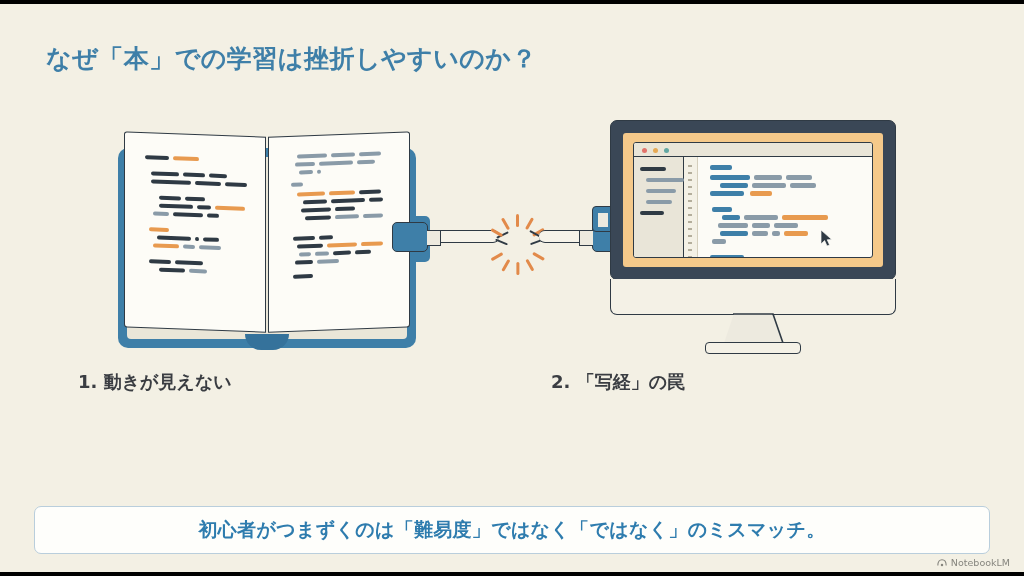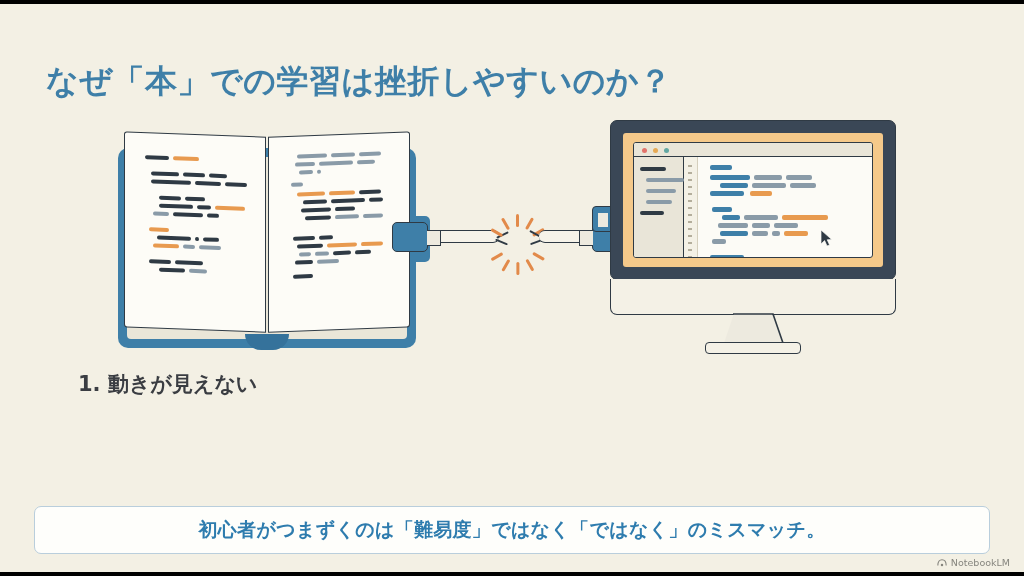--- a/index.html
+++ b/index.html
@@ -14,22 +14,22 @@
     width:1024px; height:568px;
     background:#F3F0E4;
     overflow:hidden;
   }
   .letterbox { position:absolute; left:0; width:1024px; height:4px; background:#000; }
   .letterbox.top { top:0; }
   .letterbox.bottom { bottom:0; }
 
   
   .title {
-    position:absolute; left:46px; top:56px;
-    font-size:32px; font-weight:bold; color:#3E7FA8;
+    position:absolute; left:46px; top:38px;
+    font-size:25px; font-weight:bold; color:#3E7FA8;
     letter-spacing:0.5px; white-space:nowrap;
   }
 
   
   .stage { position:absolute; left:0; top:108px; width:1024px; height:240px; }
 
   
   .book { position:absolute; left:118px; top:22px; width:298px; height:218px; }
   .book-cover {
     position:absolute; left:0; top:14px; width:298px; height:200px;
@@ -137,21 +137,21 @@
     content:""; position:absolute; right:3px; top:6px;
     width:10px; height:14px; background:#EDEADF;
   }
 
   
   .cols { position:absolute; left:0; top:366px; width:1024px; }
   .col { position:absolute; width:420px; }
   .col.one { left:78px; }
   .col.two { left:551px; }
   .col-head {
-    font-size:21px; font-weight:bold; color:#3A3D42;
+    font-size:18px; font-weight:bold; color:#3A3D42;
     margin-bottom:11px; white-space:nowrap;
   }
   .col-body {
     font-size:15.5px; line-height:1.62; color:#3A3D42;
     letter-spacing:0.1px;
   }
 
   
   .callout {
     position:absolute; left:34px; top:502px; width:956px; height:48px;
@@ -355,20 +355,21 @@
       </svg>
       <div class="mon-base"></div>
     </div>
   </div>
 
   <div class="cols">
     <div class="col one">
       <div class="col-head">1. 動きが見えない</div>
     </div>
     <div class="col two">
+      <div class="col-head">2. 「写経」の罠</div>
     </div>
   </div>
 
   <div class="callout">
     <div class="callout-text">初心者がつまずくのは「難易度」ではなく「ではなく」のミスマッチ。</div>
   </div>
 
   <div class="watermark">
     <svg width="10" height="10" viewBox="0 0 12 12">
       <path d="M1 9 C1 4.5 3.2 2 6 2 C8.8 2 11 4.5 11 9" fill="none" stroke="#6E6E68" stroke-width="1.3"></path>

